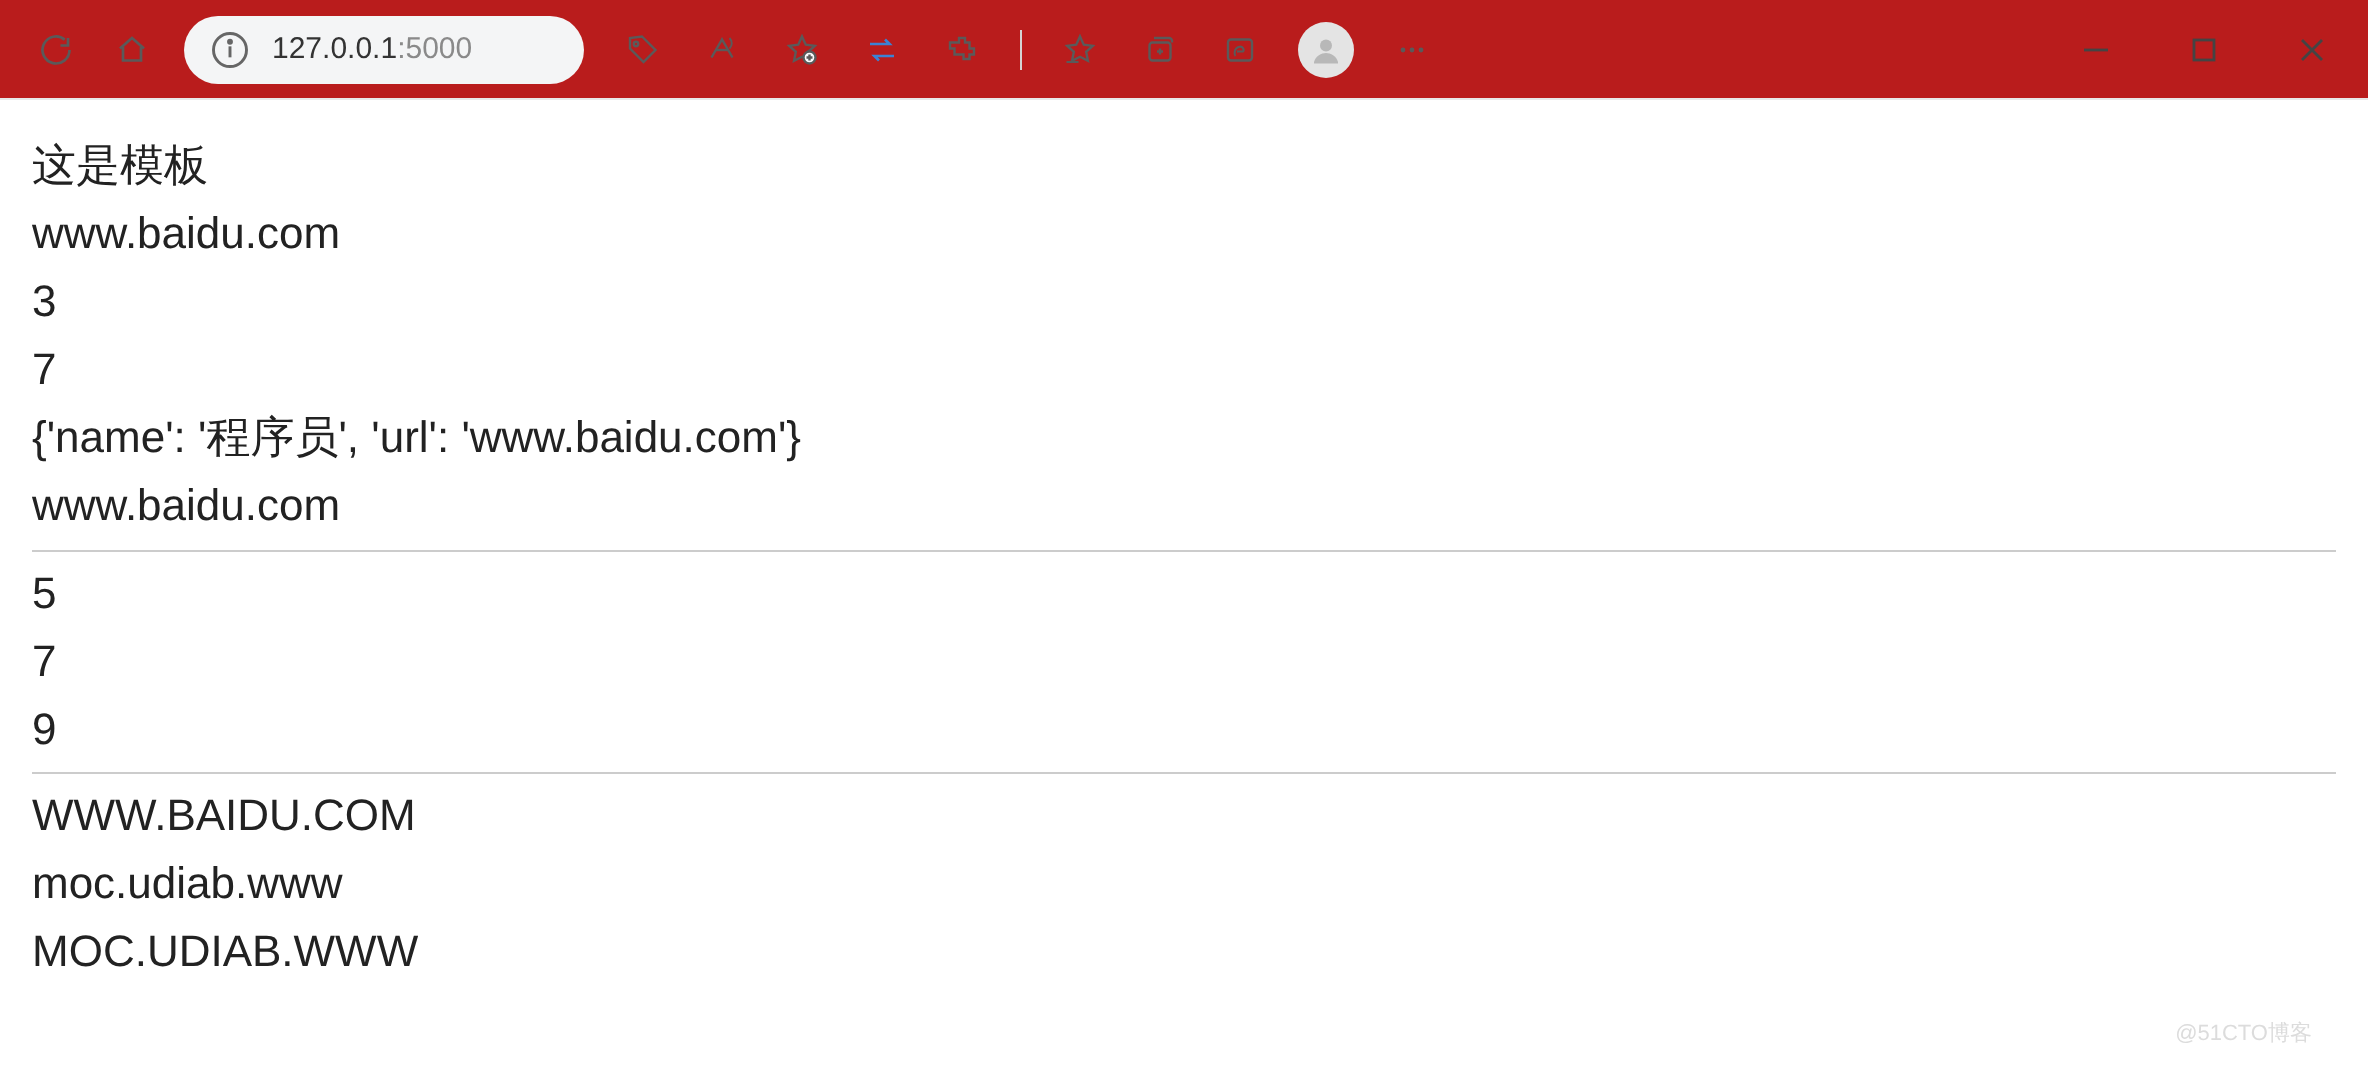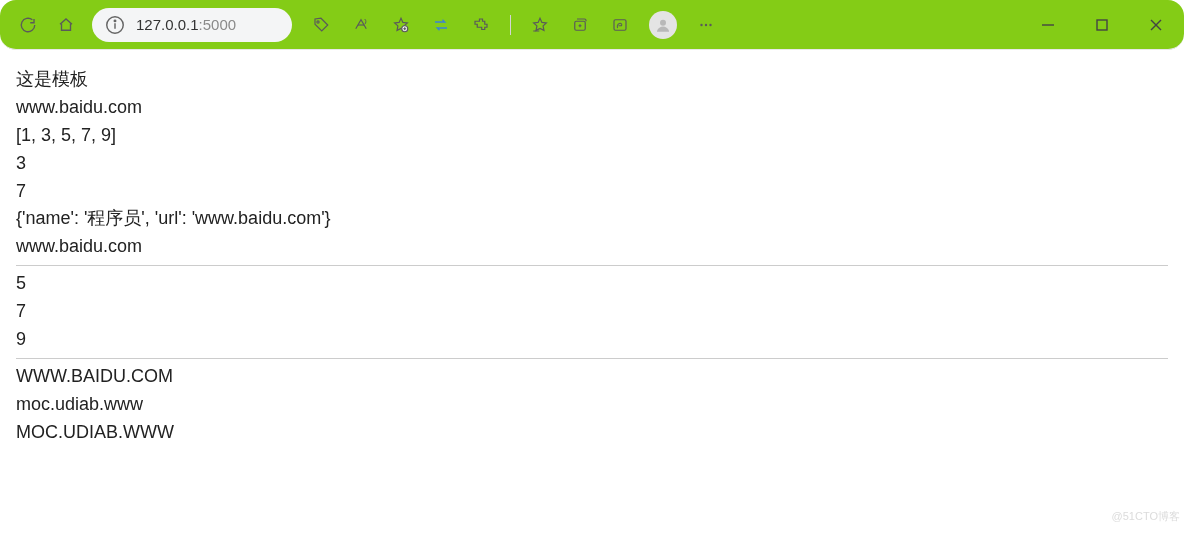--- a/index.html
+++ b/index.html
@@ -10,27 +10,26 @@
     body {
       font-family: "Segoe UI", "Microsoft YaHei", Arial, sans-serif;
       background: #fff;
       width: 1184px;
       height: 534px;
       overflow: hidden;
       position: relative;
     }
     .browser-toolbar {
       height: 50px;
-      background: #84cc16;
+      background: #b91c1c;
       border-bottom: 1px solid #e8e8e8;
       display: flex;
       align-items: center;
       padding: 0 16px;
       gap: 14px;
-      border-radius: 16px;
     }
     .toolbar-btn {
       width: 24px;
       height: 24px;
       display: flex;
       align-items: center;
       justify-content: center;
       color: #5a5a5a;
       cursor: pointer;
     }
@@ -107,33 +106,33 @@
       width: 24px;
       height: 24px;
       display: flex;
       align-items: center;
       justify-content: center;
       color: #444;
       cursor: pointer;
     }
     .content-area {
       padding: 16px;
-      font-size: 18px;
+      font-size: 22px;
       color: #222;
       line-height: 1.55;
     }
     .content-area hr {
       border: none;
       border-top: 1px solid #ccc;
       margin: 4px 0;
     }
     .watermark {
       position: absolute;
       bottom: 10px;
-      right: 4px;
+      right: 28px;
       font-size: 11px;
       color: #dcdcdc;
     }
   </style>
 </head>
 <body>
 
 <div class="browser-toolbar">
   <div class="toolbar-btn">
     <svg viewBox="0 0 24 24" fill="none" stroke="currentColor" stroke-width="1.8">
@@ -246,21 +245,20 @@
           <line x1="7" y1="7" x2="17" y2="17"></line>
           <line x1="17" y1="7" x2="7" y2="17"></line>
         </svg>
     </div>
   </div>
 </div>
 
 <div class="content-area">
   <div>这是模板</div>
   <div>www.baidu.com</div>
-  <div>[1, 3, 5, 7, 9]</div>
   <div>3</div>
   <div>7</div>
   <div>{'name': '程序员', 'url': 'www.baidu.com'}</div>
   <div>www.baidu.com</div>
   <hr>
   <div>5</div>
   <div>7</div>
   <div>9</div>
   <hr>
   <div>WWW.BAIDU.COM</div>

